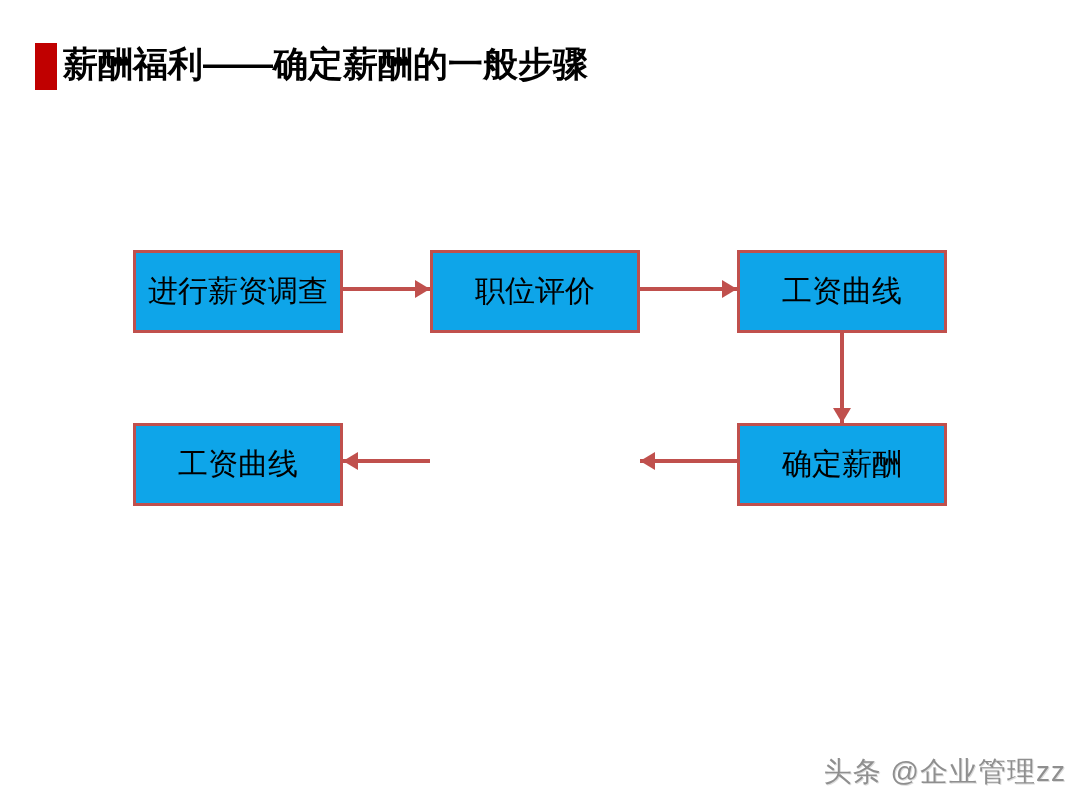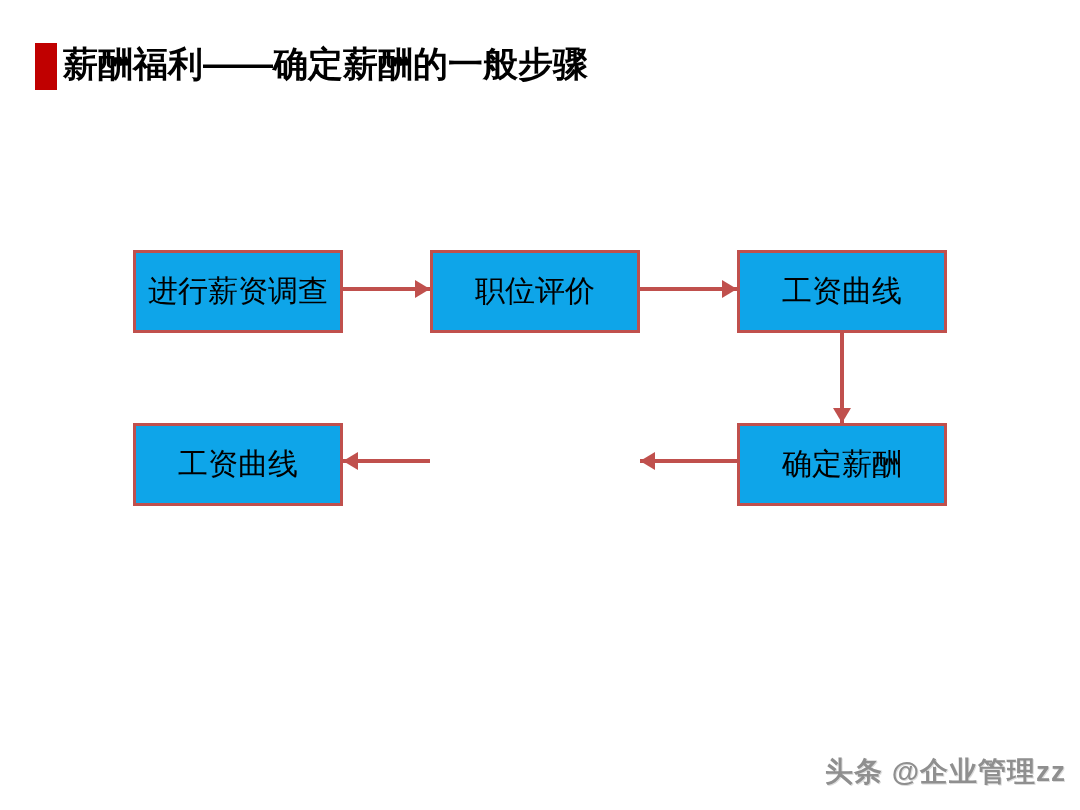--- a/index.html
+++ b/index.html
@@ -72,21 +72,21 @@
     border-top:15px solid var(--arrow);
     border-left:9px solid transparent;
     border-right:9px solid transparent;
   }
 
   
   .watermark{
     position:absolute;
     right:14px;top:753px;
     font-size:28px;
-    font-weight:bold;
+    font-weight:normal;
     color:var(--watermark);
     text-shadow:1px 1px 0 #dcdcdc;
     font-family:"Liberation Sans", sans-serif;
     letter-spacing:1px;
   }
 </style>
 </head>
 <body>
 
 <div class="slide">

